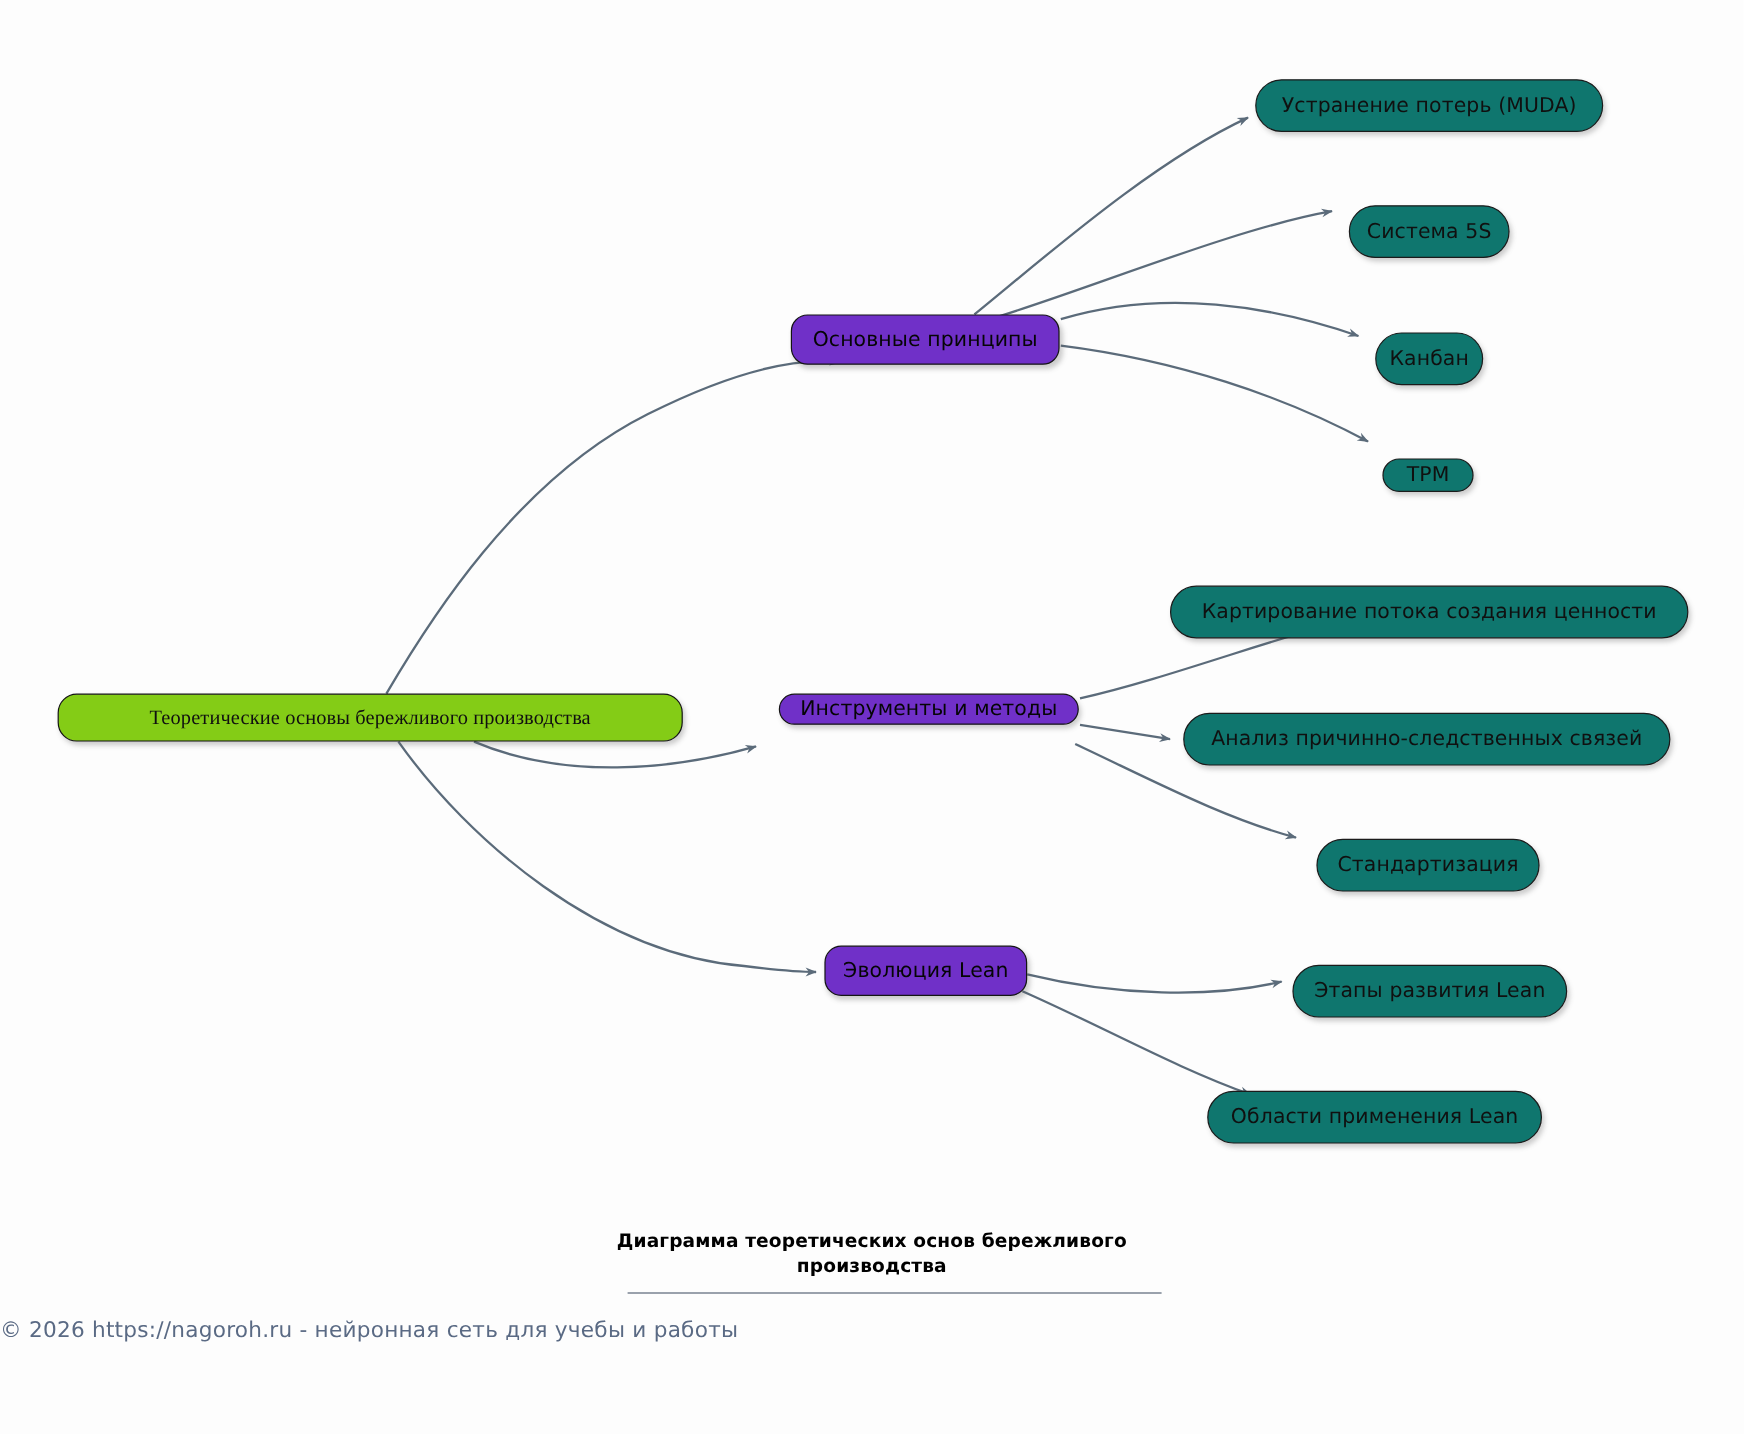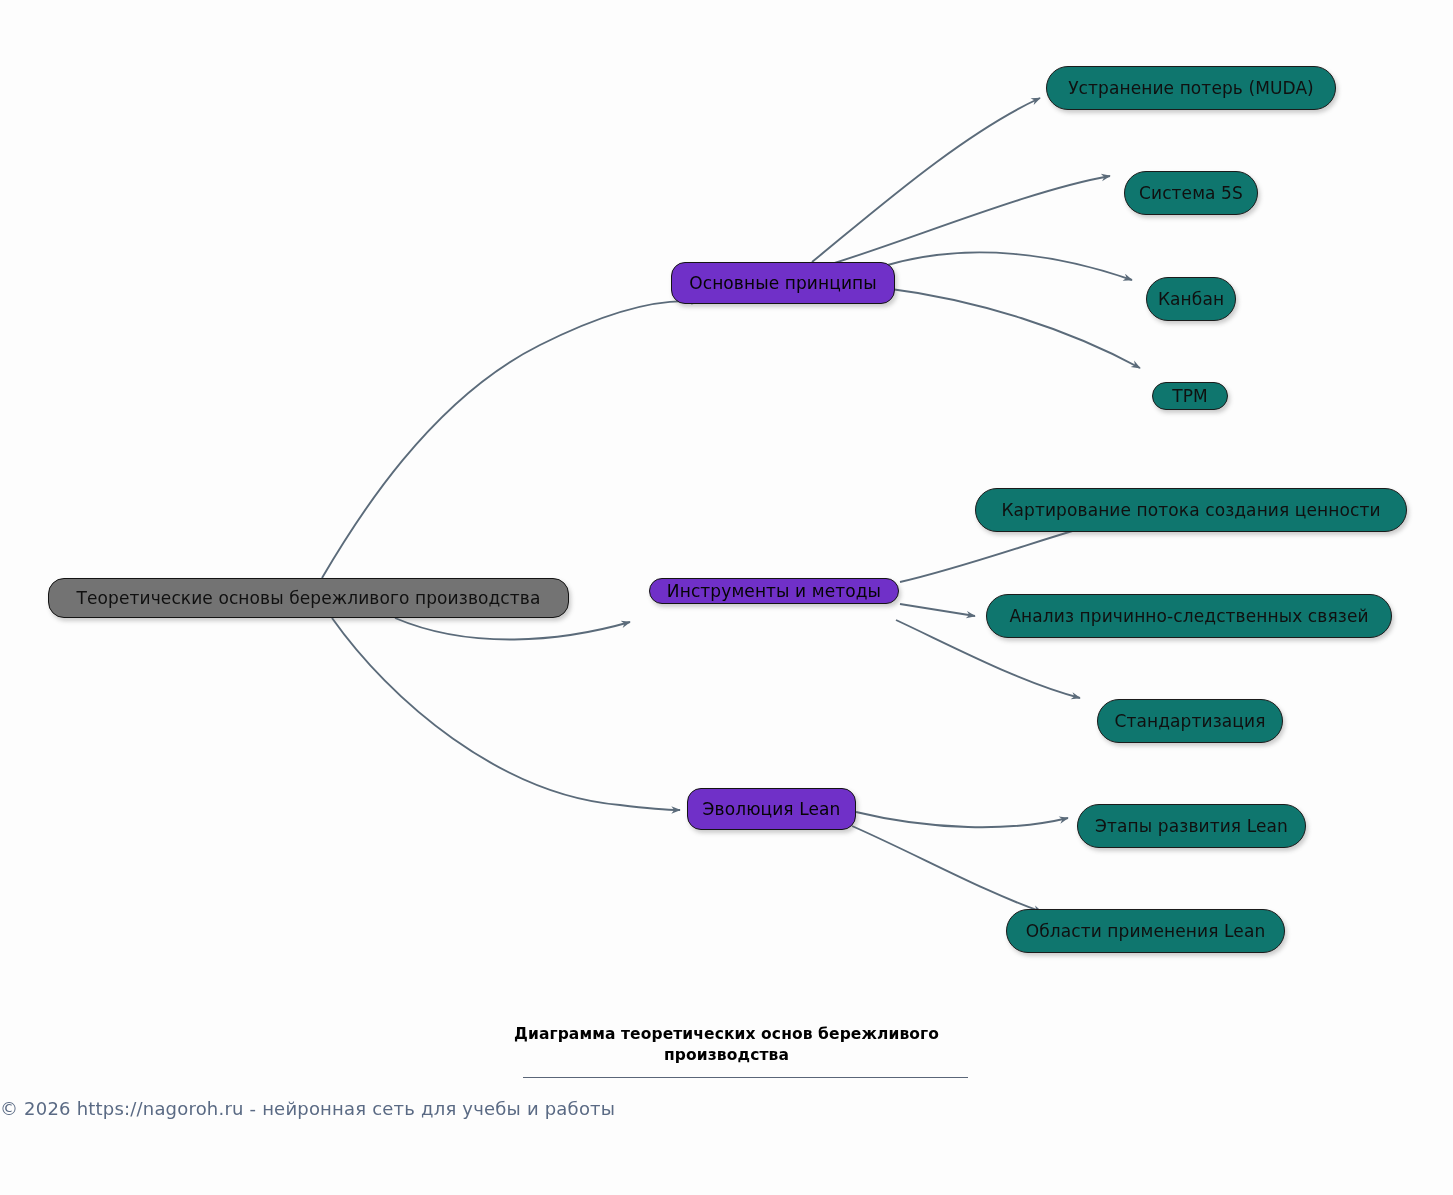--- a/index.html
+++ b/index.html
@@ -38,24 +38,25 @@
     border: 1.6px solid #1b1b1b;
     background: #ffffff;
     color: #101010;
     font-size: 17px;
     line-height: 1.1;
     letter-spacing: 0.1px;
     box-shadow: 2px 3px 4px rgba(90, 90, 90, 0.30);
     z-index: 3;
   }
   .node.root {
-    background: #737373;
+    background: #84cc16;
     border-color: #141414;
     border-width: 1.8px;
     border-radius: 16px;
+    font-family: Liberation Serif, serif;
   }
   .node.branch {
     background: #7030c8;
     border-color: #141414;
     border-width: 1.8px;
     border-radius: 14px;
     color: #050505;
   }
   .node.leaf {
     background: #0f766e;
@@ -113,21 +114,21 @@
 
       <path d="M 856,812 C 930,830 1010,832 1068,818"></path>
       <path d="M 852,826 C 920,856 980,890 1042,912"></path>
     </g>
   </svg>
 
   <div class="node root" style="left:48px; top:578px; width:521px; height:40px;">
     <span>Теоретические основы бережливого производства</span>
   </div>
 
-  <div class="node branch" style="left:659px; top:262px; width:224px; height:42px;margin-left:12px;">
+  <div class="node branch" style="left:659px; top:262px; width:224px; height:42px;">
     <span>Основные принципы</span>
   </div>
 
   <div class="node leaf" style="left:1046px; top:50px; width:290px; height:44px;">
     <span>Устранение потерь (MUDA)</span>
   </div>
 
   <div class="node leaf" style="left:1124px; top:155px; width:134px; height:44px;">
     <span>Система 5S</span>
   </div>

